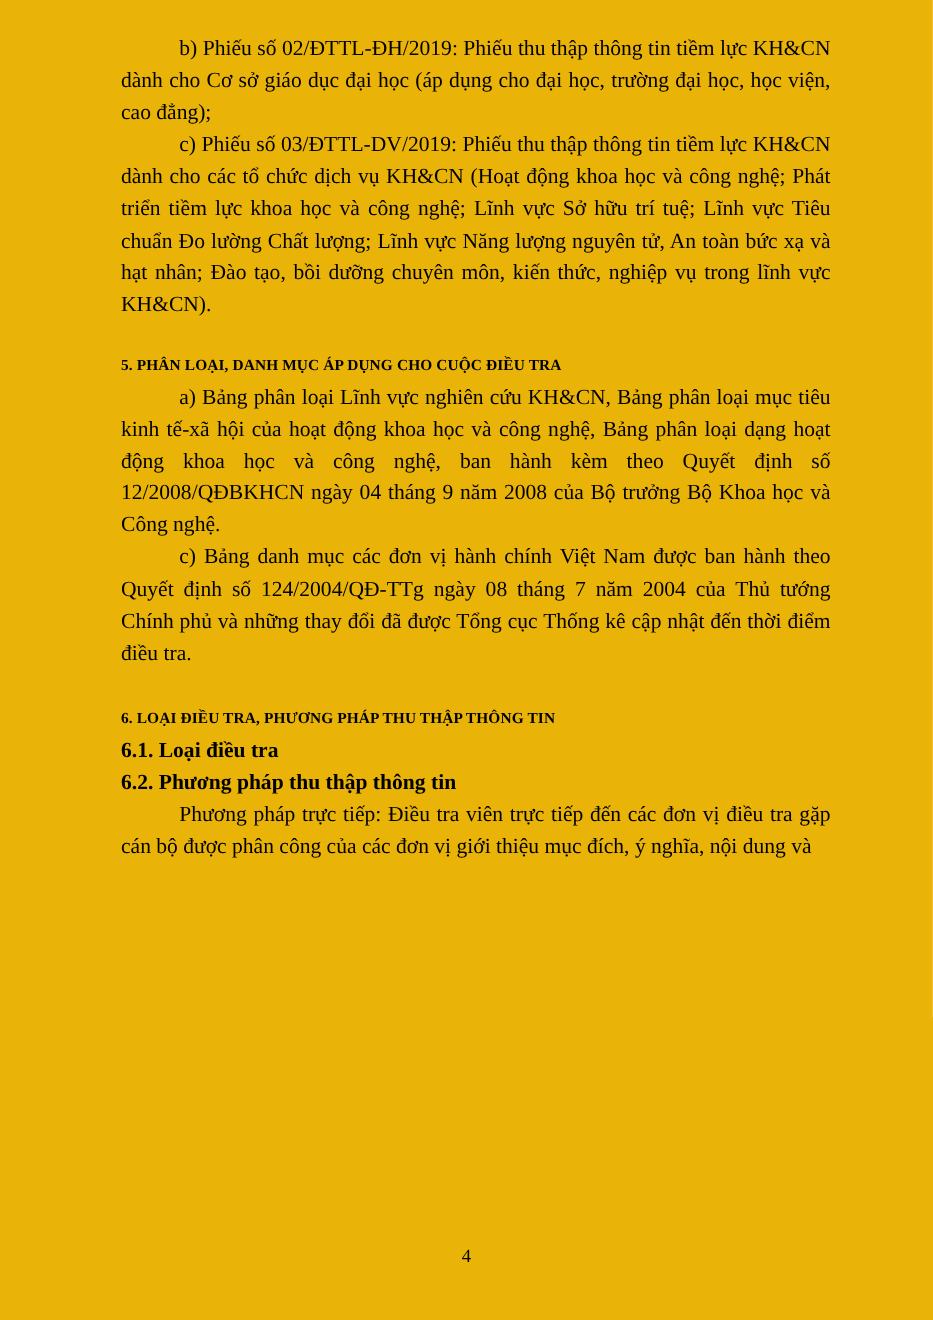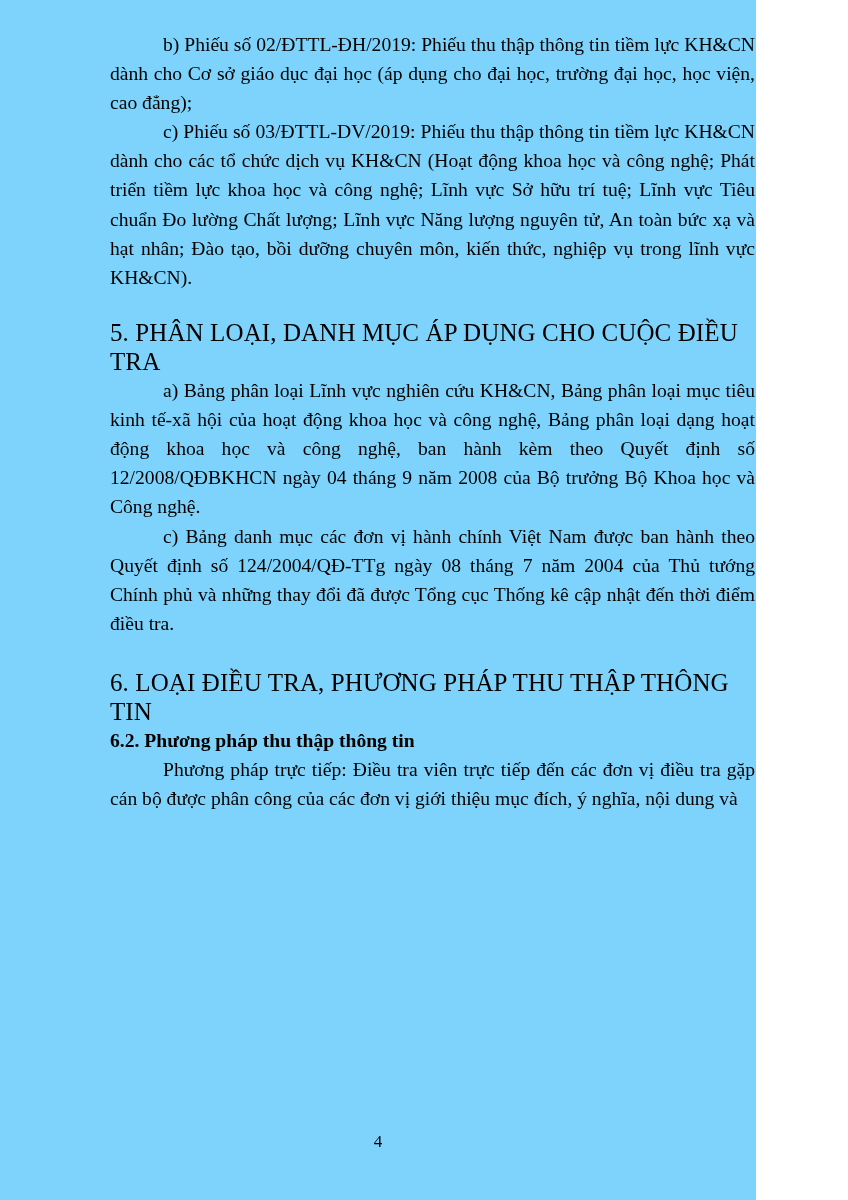--- a/index.html
+++ b/index.html
@@ -11,23 +11,23 @@
     width: 848px;
     height: 1200px;
     background: #ffffff;
     font-family: "Liberation Serif", "DejaVu Serif", serif;
     color: #000000;
     overflow: hidden;
   }
 
   .page {
     position: relative;
-    width: 756px;
+    width: 848px;
     height: 1200px;
-    background: #7dd3fc;
+    background: #eab308;
     box-sizing: border-box;
   }
 
   .content {
     position: absolute;
     left: 110px;
     top: 30px;
     width: 645px;
   }
 
@@ -44,23 +44,23 @@
 
   
   .para:last-child {
     text-align: justify;
   }
 
   
   .heading {
     margin: 0;
     text-indent: 0;
-    font-size: 25px;
+    font-size: 14px;
     line-height: 29.1px;
-    font-weight: normal;
+    font-weight: bold;
     text-align: left;
     letter-spacing: 0.1px;
   }
 
   .heading-major {
     margin-top: 26px;
   }
 
   .subheading {
     margin: 0;
@@ -101,20 +101,21 @@
     <h2 class="heading heading-major">5. PHÂN LOẠI, DANH MỤC ÁP DỤNG CHO CUỘC ĐIỀU TRA</h2>
 
     <p class="para">a) Bảng phân loại Lĩnh vực nghiên cứu KH&amp;CN, Bảng phân loại mục tiêu kinh tế-xã hội của hoạt động khoa học và công nghệ, Bảng phân loại dạng hoạt động khoa học và công nghệ, ban hành kèm theo Quyết định số 12/2008/QĐBKHCN ngày 04 tháng 9 năm 2008 của Bộ trưởng Bộ Khoa học và Công nghệ.</p>
 
 
     <p class="para">c) Bảng danh mục các đơn vị hành chính Việt Nam được ban hành theo Quyết định số 124/2004/QĐ-TTg ngày 08 tháng 7 năm 2004 của Thủ tướng Chính phủ và những thay đổi đã được Tổng cục Thống kê cập nhật đến thời điểm điều tra.</p>
 
 
     <h2 class="heading gap-before-section6">6. LOẠI ĐIỀU TRA, PHƯƠNG PHÁP THU THẬP THÔNG TIN</h2>
 
+    <h3 class="subheading">6.1. Loại điều tra</h3>
 
 
     <h3 class="subheading">6.2. Phương pháp thu thập thông tin</h3>
 
 
     <p class="para">Phương pháp trực tiếp: Điều tra viên trực tiếp đến các đơn vị điều tra gặp cán bộ được phân công của các đơn vị giới thiệu mục đích, ý nghĩa, nội dung và</p>
 
   </div>
 
   <div class="page-number">4</div>

